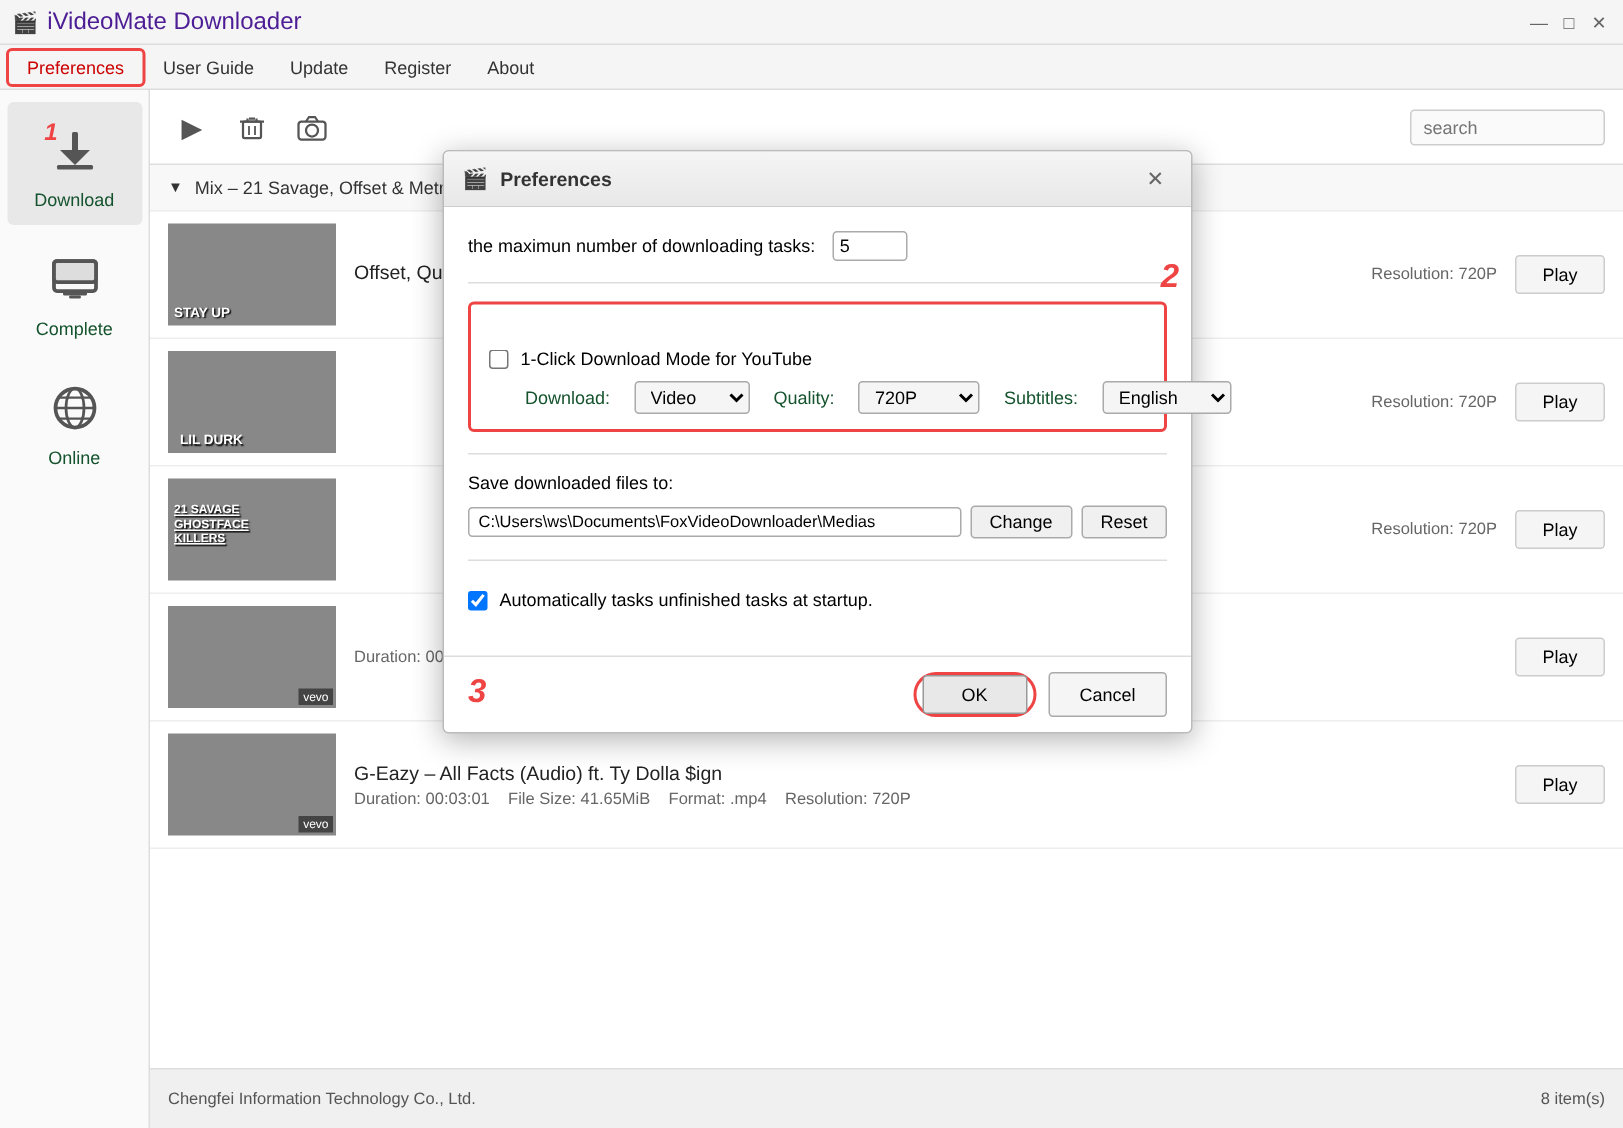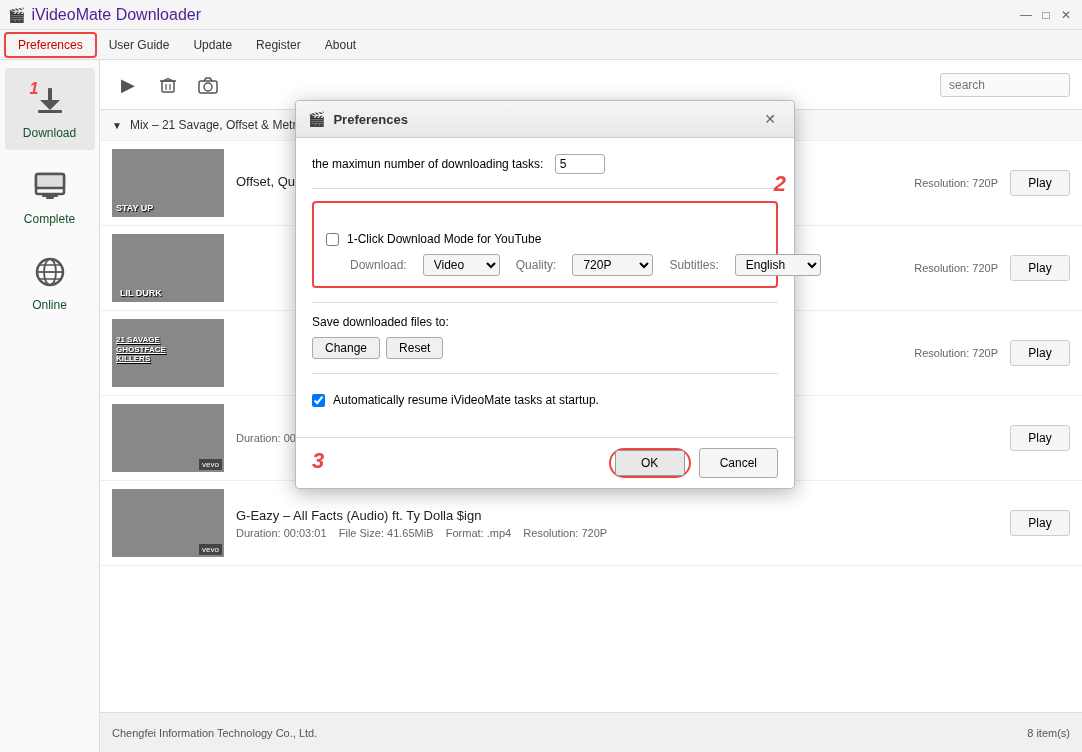--- a/index.html
+++ b/index.html
@@ -236,21 +236,21 @@
       font-size: 12px;
       margin-left: 8px;
     }
 
     
     .cb-row { display: flex; align-items: center; font-size: 12px; margin-top: 19px; }
     .cb-row input[type=checkbox] { margin-right: 8px; }
 
     
     .dq-row { display: flex; align-items: center; gap: 16px; margin-top: 8px; padding-left: 24px; }
-    .dq-label { color: #737373; text-align: center; }
+    .dq-label { color: #14532d; text-align: center; }
     .dq-select {
       border: 1px solid #aaa;
       background: #f5f5f5;
       padding: 2px 18px 2px 6px;
       font-size: 12px;
       border-radius: 3px;
       cursor: pointer;
       appearance: auto;
     }
 
@@ -503,30 +503,31 @@
           </select>
         </div>
       </div>
     </div>
 
     <hr class="dialog-divider">
 
     <div class="dialog-row">
       <div>Save downloaded files to:</div>
       <div class="path-row">
+        <input type="text" class="path-input" value="C:\Users\ws\Documents\FoxVideoDownloader\Medias" style="">
         <button class="path-btn">Change</button>
         <button class="path-btn">Reset</button>
       </div>
     </div>
 
     <hr class="dialog-divider">
 
     <div class="cb-row dialog-row">
       <input type="checkbox" id="autoresume" checked="" style="">
-      <label for="autoresume">Automatically resume iVideoMate tasks at startup.</label>
+      <label for="autoresume">Automatically tasks unfinished tasks at startup.</label>
     </div>
   </div>
 
   <div class="dialog-footer">
     <span class="step-num" style="margin-right: auto; font-size: 22px;">3</span>
     <div style="border: 2px solid #e44; border-radius: 20px; padding: 0 4px;">
       <button class="dialog-btn primary">OK</button>
     </div>
     <button class="dialog-btn">Cancel</button>
   </div>

